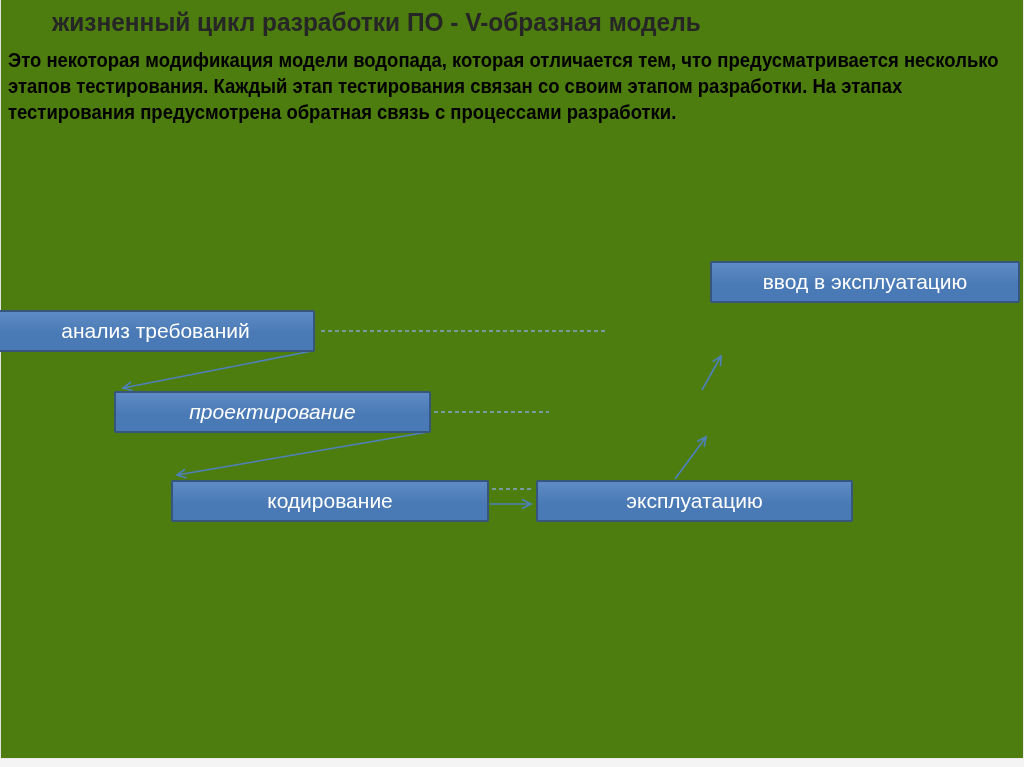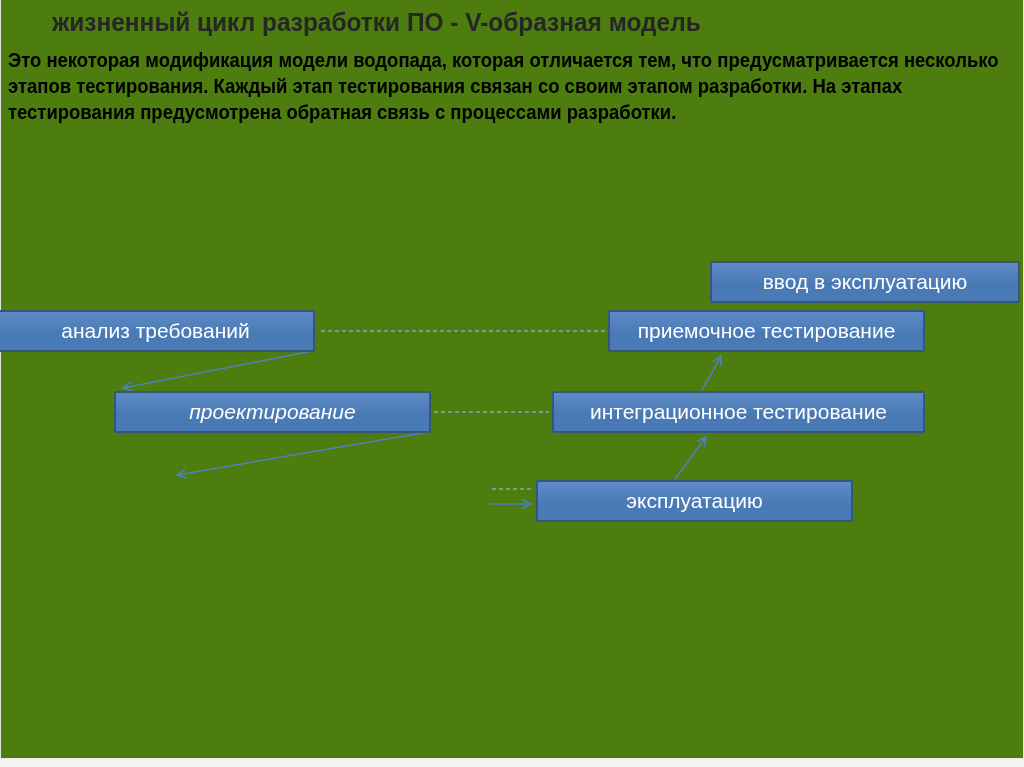--- a/index.html
+++ b/index.html
@@ -72,21 +72,20 @@
         <line x1="434" y1="412" x2="549" y2="412" class="dashed"></line>
         <line x1="492" y1="489" x2="533" y2="489" class="dashed"></line>
         <line x1="490" y1="504" x2="531" y2="504" class="arrow" marker-end="url(#ah)"></line>
         <line x1="312" y1="351" x2="123" y2="388" class="arrow" marker-end="url(#ah)"></line>
         <line x1="428" y1="432" x2="177" y2="475" class="arrow" marker-end="url(#ah)"></line>
         <line x1="675" y1="479" x2="706" y2="437" class="arrow" marker-end="url(#ah)"></line>
         <line x1="702" y1="390" x2="721" y2="356" class="arrow" marker-end="url(#ah)"></line>
       </svg>
 
   <div class="node" style="left: 710px; top: 261px; width: 310px; height: 42px;">ввод в эксплуатацию</div>
-      <div class="node" style="left: 608px; top: 310px; width: 317px; height: 42px;">приемочное тестирование</div>
       <div class="node" style="left: -4px; top: 310px; width: 319px; height: 42px;">анализ требований</div>
       <div class="node" style="left: 114px; top: 391px; width: 317px; height: 42px; font-style: italic;">проектирование</div>
-      <div class="node" style="left: 552px; top: 391px; width: 373px; height: 42px;">интеграционное тестирование</div>
+      <div class="node" style="left: 171px; top: 480px; width: 318px; height: 42px;">кодирование</div>
       <div class="node" style="left: 536px; top: 480px; width: 317px; height: 42px;">эксплуатацию</div>
     </div>
 
   <div class="page-bottom-strip"></div>
 </div>
 
 </body></html>

